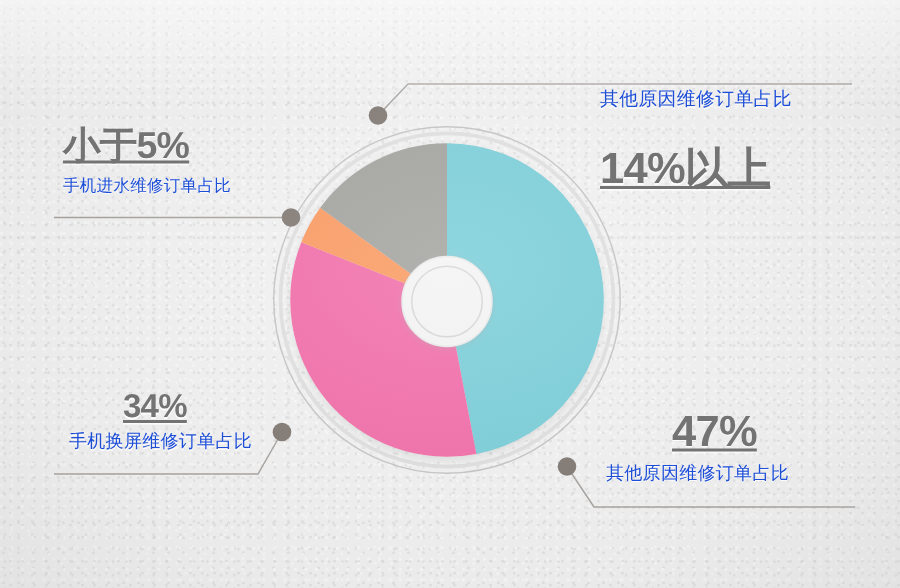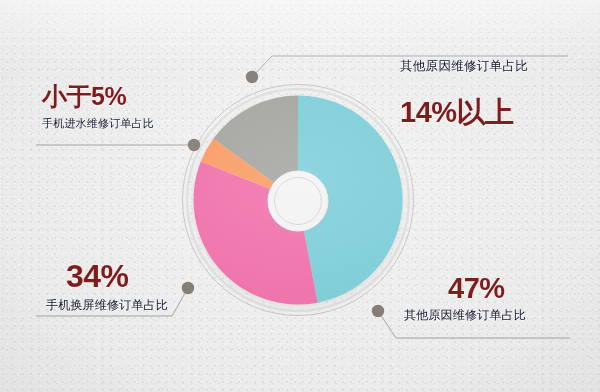--- a/index.html
+++ b/index.html
@@ -44,42 +44,43 @@
     overflow:visible;
   }
 
   
   .label{
     position:absolute;
     white-space:nowrap;
   }
   .big{
     font-weight:bold;
-    color:#7f1d1d;
+    color:#737373;
     letter-spacing:-.5px;
     text-shadow:0 1px 0 rgba(255,255,255,.85);
+    text-decoration:underline;
   }
   .sub{
-    color:#0f172a;
+    color:#1d4ed8;
     text-shadow:0 1px 0 rgba(255,255,255,.8);
   }
 
   
   #lbl-other{ left:400px; top:58px; text-align:left; }
   #lbl-other .sub{ font-size:12.5px; letter-spacing:.3px; }
   #lbl-other .big{ font-size:29px; margin-top:18px; }
 
   
   #lbl-water{ left:42px; top:80px; text-align:left; }
   #lbl-water .big{ font-size:25px; }
   #lbl-water .sub{ font-size:11px; letter-spacing:.2px; margin-top:3px; }
 
   
   #lbl-screen{ left:46px; top:258px; text-align:left; }
-  #lbl-screen .big{ font-size:32px; margin-left:20px; }
+  #lbl-screen .big{ font-size:22px; margin-left:36px; }
   #lbl-screen .sub{ font-size:12px; letter-spacing:.2px; margin-top:2px;text-align:center; }
 
   
   #lbl-battery{ left:404px; top:272px; text-align:left; }
   #lbl-battery .big{ font-size:29px; margin-left:44px; }
   #lbl-battery .sub{ font-size:12px; letter-spacing:.2px; margin-top:2px; }
 </style>
 </head>
 <body>
 

